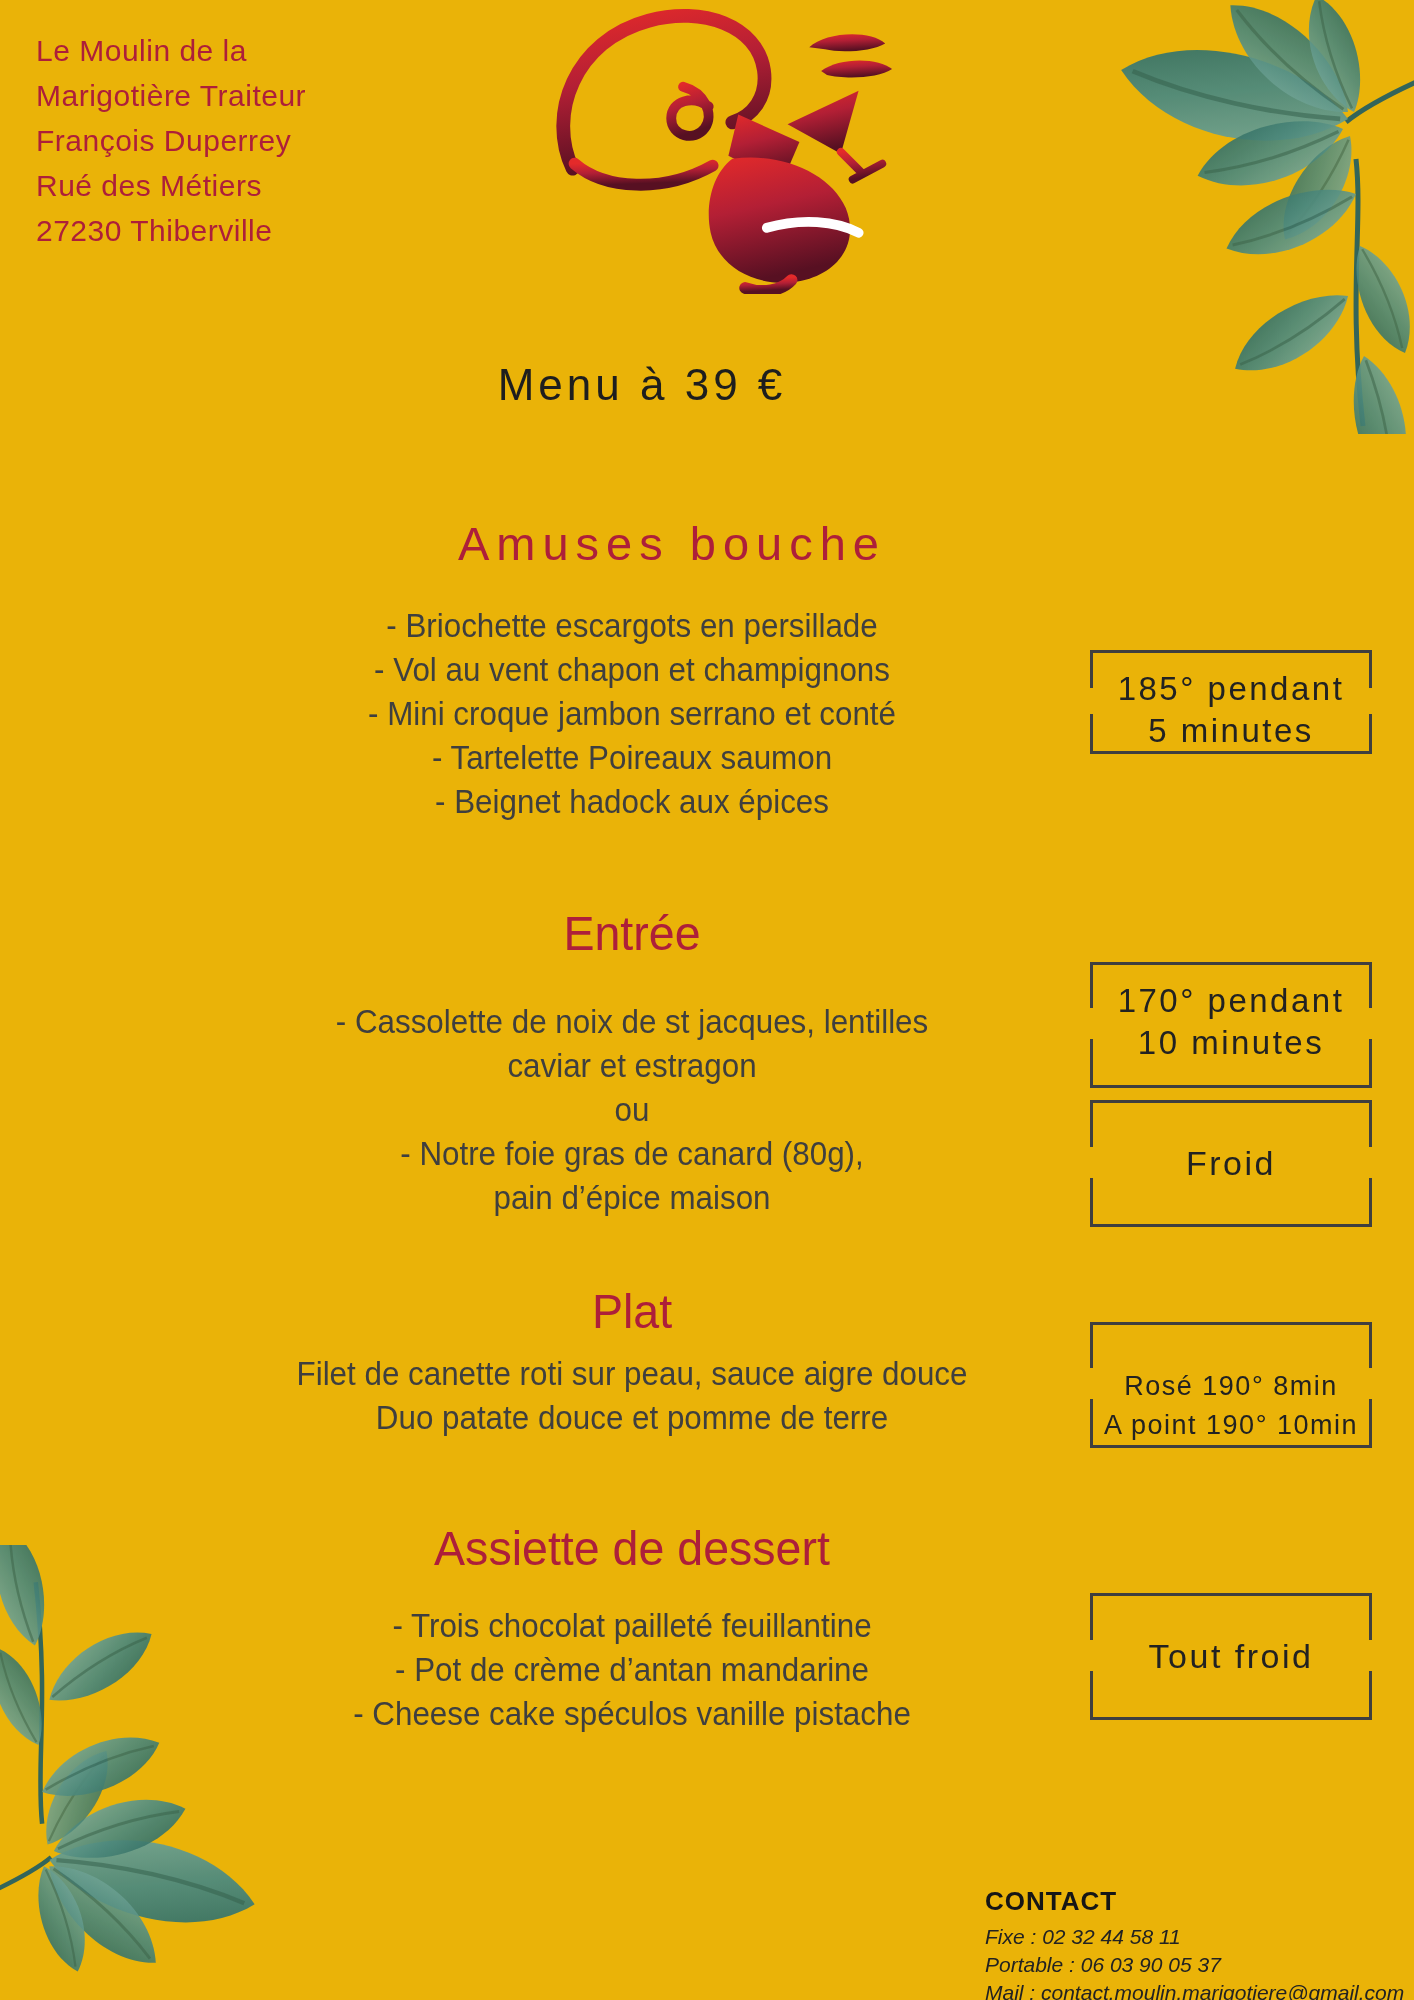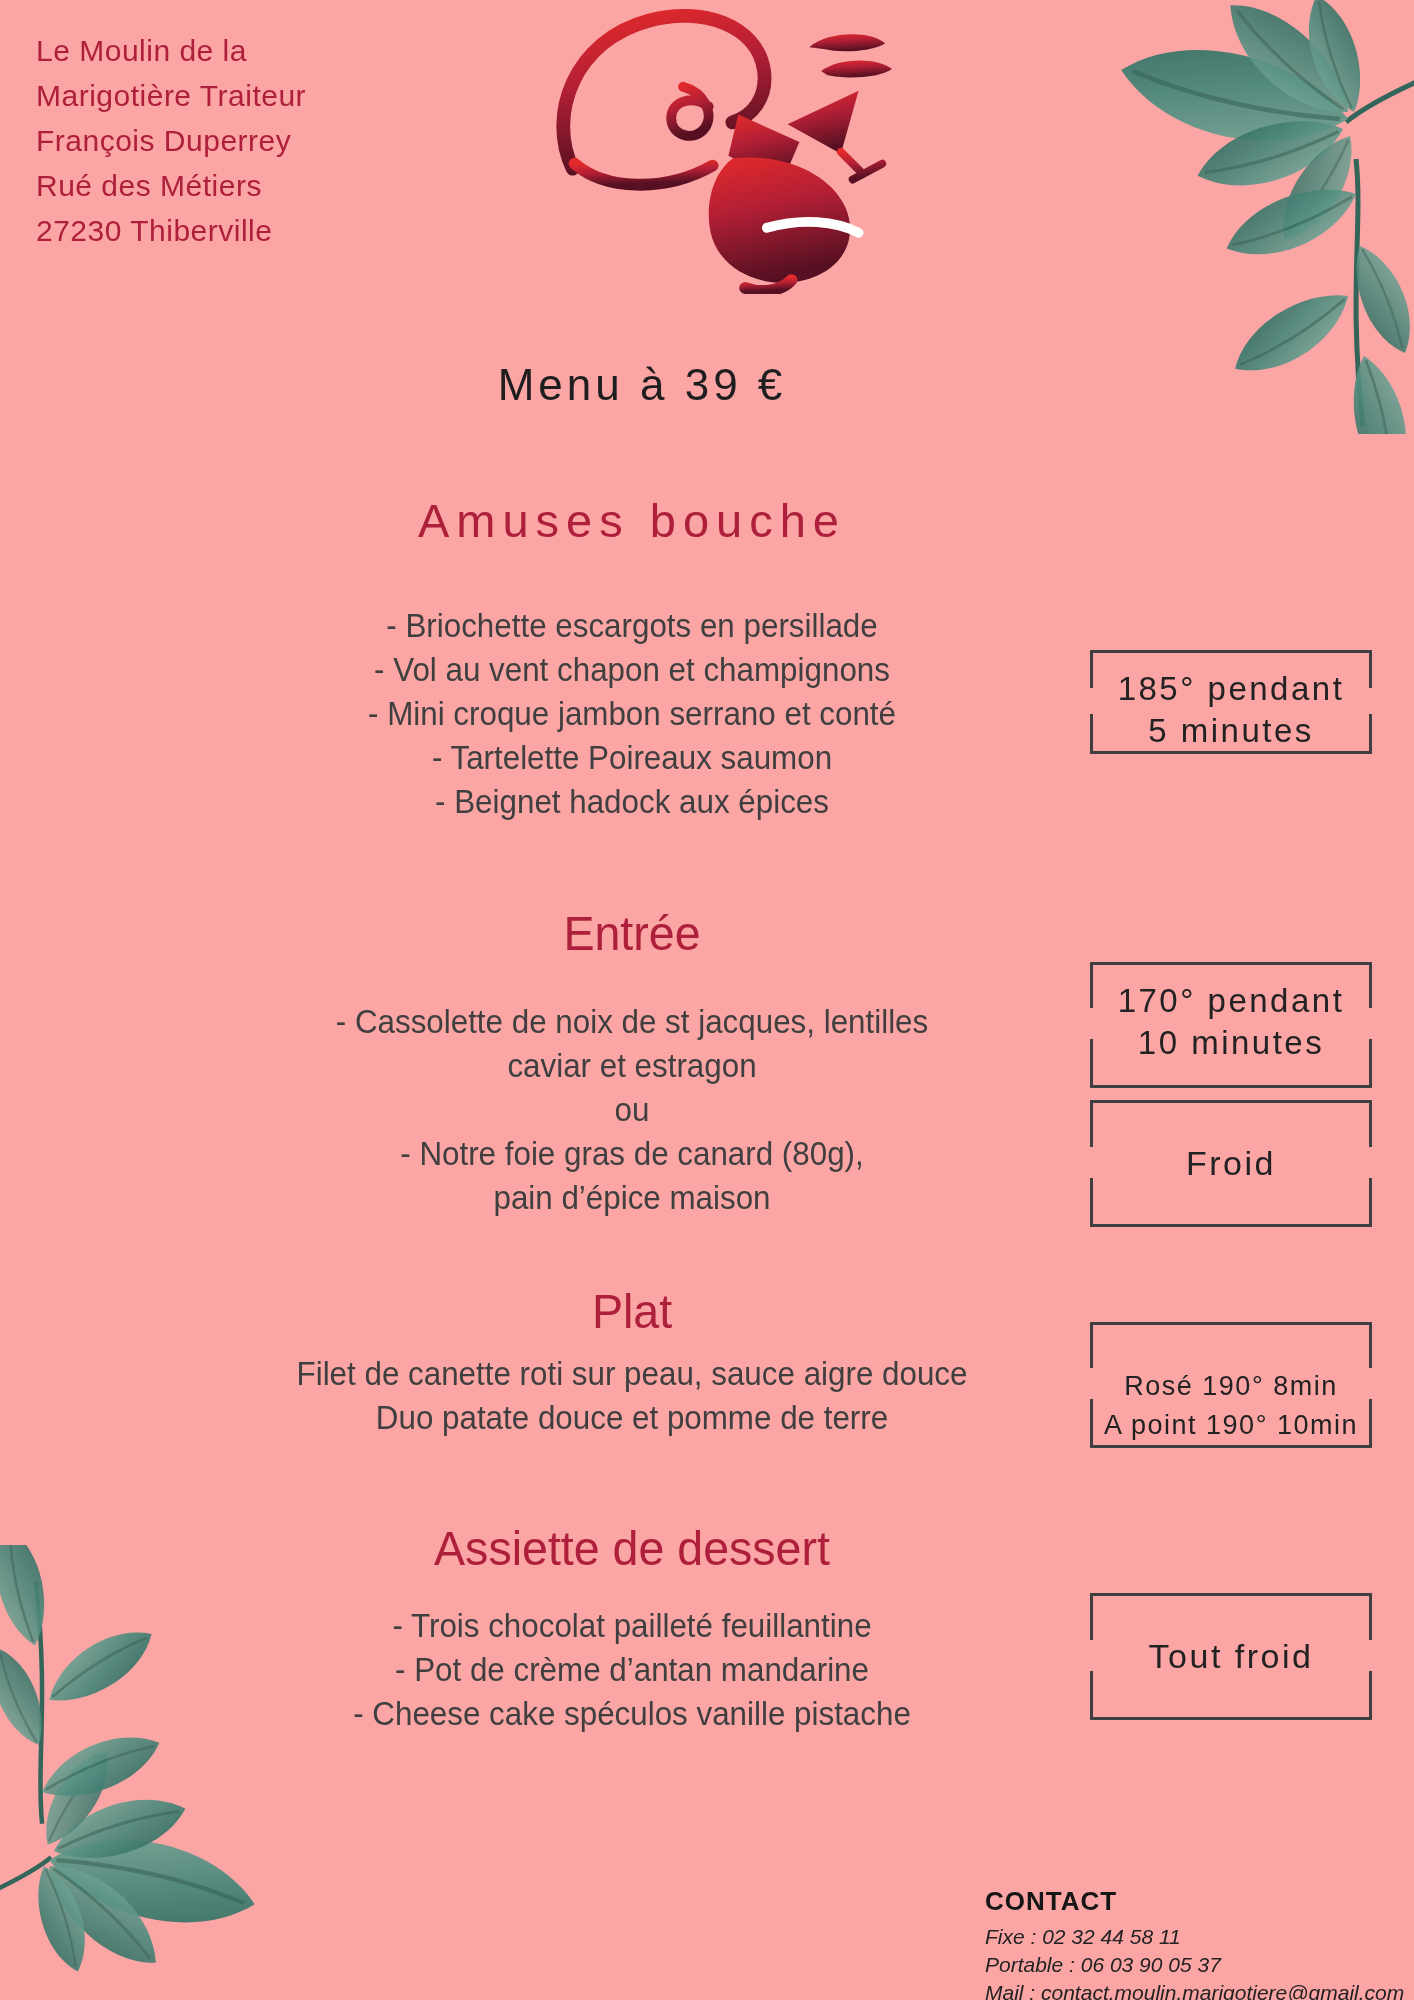--- a/index.html
+++ b/index.html
@@ -6,42 +6,42 @@
     --accent:#ad1f3a;
     --ink:#3f3f3f;
     --box-line:#3f3f3f;
   }
   *{margin:0;padding:0;box-sizing:border-box;}
   html,body{background:#fff;}
   body{
     width:1414px;height:2000px;position:relative;overflow:hidden;
     font-family:"Liberation Sans", sans-serif;
   }
-  .page{position:absolute;inset:0;background:#fca5a5;}
+  .page{position:absolute;inset:0;background:#eab308;}
 
   
   .address{
     position:absolute;left:36px;top:28px;
     color:var(--accent);font-size:30px;line-height:45px;letter-spacing:.5px;
   }
 
   
   .center-block{position:absolute;left:0;width:1264px;text-align:center;}
 
   .title{
     top:360px;font-size:44px;letter-spacing:4px;color:#1e1e1e;font-weight:400;padding-left:20px;
   }
   .head-geo{
     font-size:47px;color:var(--accent);letter-spacing:7px;font-weight:400;
   }
   .head-cond{
     font-size:49px;color:var(--accent);font-weight:400;transform:scaleX(.95);
   }
   .menu-list{color:var(--ink);font-size:33px;line-height:44px;transform:scaleX(.95);}
-  .h-amuses{top:493px;}
+  .h-amuses{top:516px;margin-left:40px;}
   .l-amuses{top:604px;}
   .h-entree{top:905px;}
   .l-entree{top:1000px;}
   .h-plat{top:1283px;}
   .l-plat{top:1352px;}
   .h-dessert{top:1520px;}
   .l-dessert{top:1604px;}
 
   
   .frame-box{

